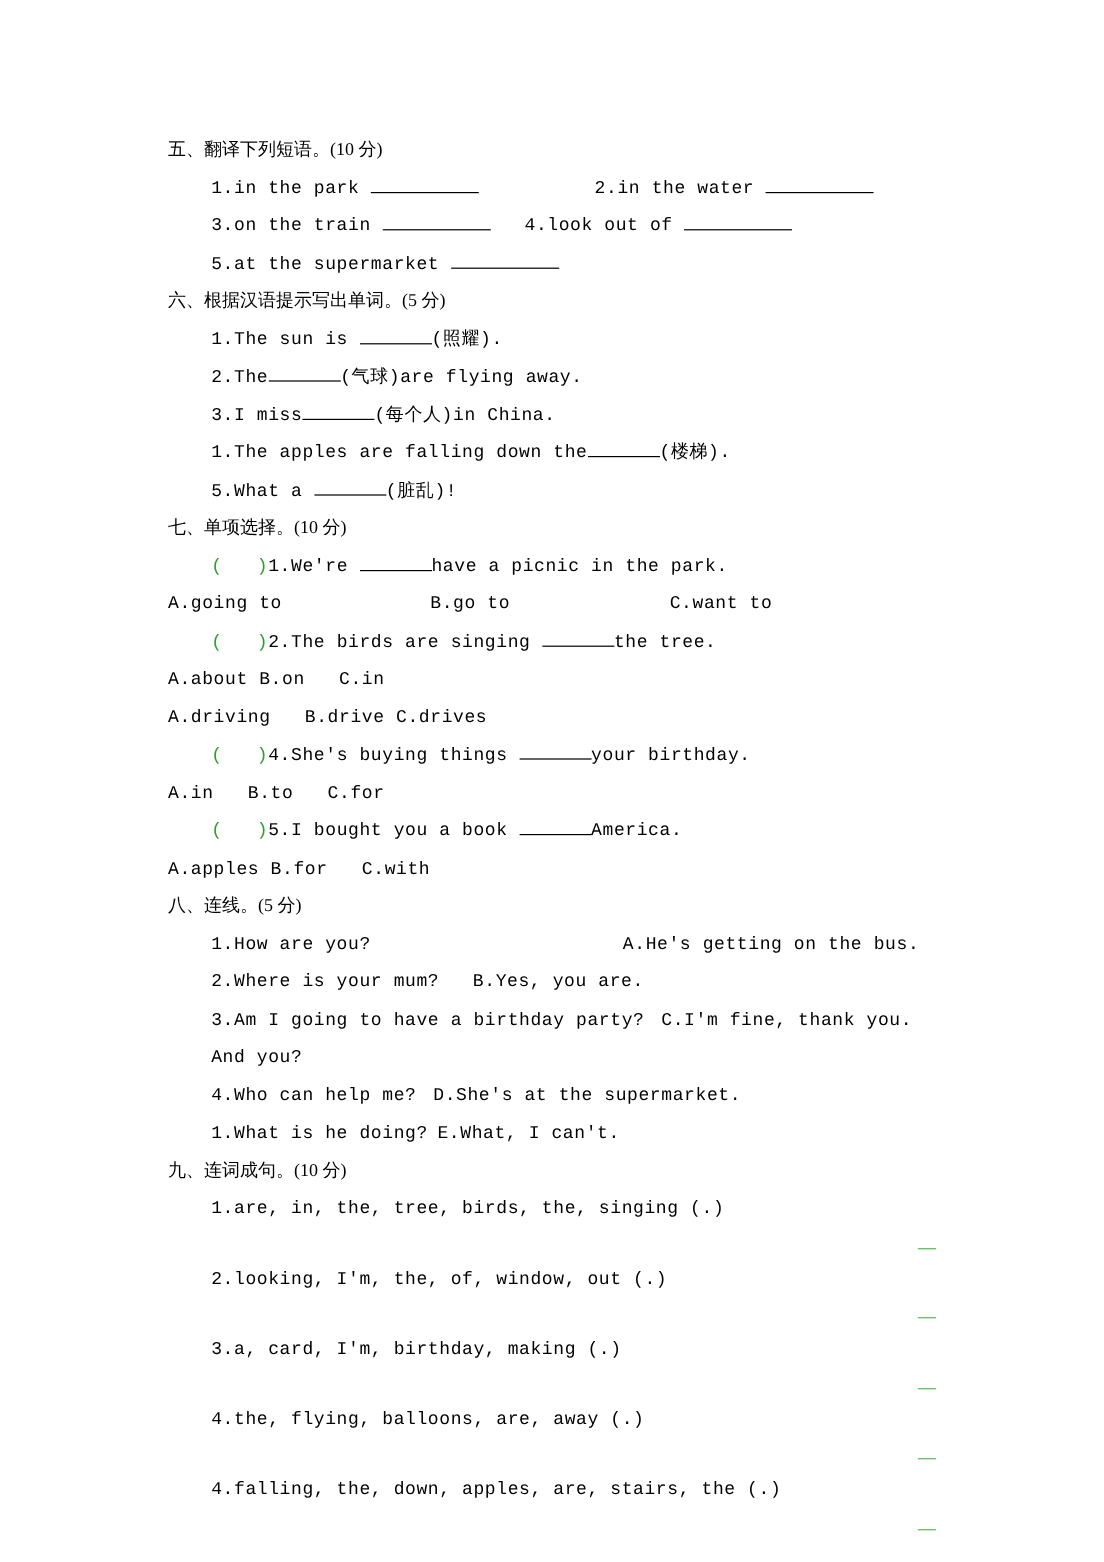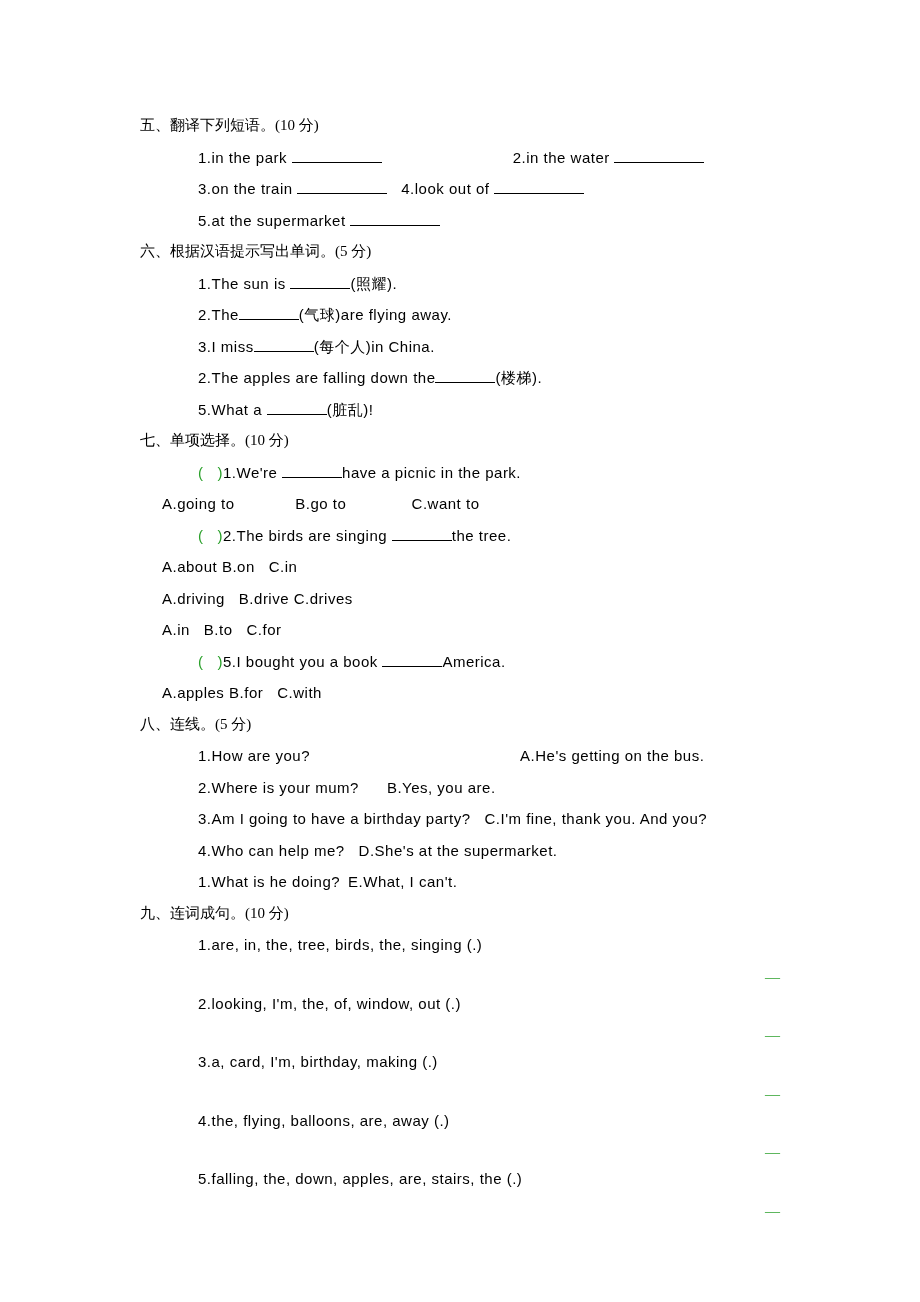--- a/index.html
+++ b/index.html
@@ -7,23 +7,22 @@
     font-size: 15px;
     line-height: 2.1;
     color: #000;
     background: #fff;
     margin: 0;
     padding: 110px 140px 100px 140px;
     width: 920px;
     box-sizing: border-box;
   }
   .monospace {
-    font-family: Liberation Sans, sans-serif;
+    font-family: Liberation Mono, monospace;
     letter-spacing: 0.5px;
-    margin-left: 22px;
   }
   .heading {
     margin: 0;
   }
   .indent1 {
     padding-left: 36px;
   }
   .blank {
     display: inline-block;
     border-bottom: 1px solid #000;
@@ -68,31 +67,32 @@
 <div class="indent1 monospace">
   <span>5.at the supermarket</span>
   <span class="blank w90"></span>
 </div>
 
 <div class="heading">六、根据汉语提示写出单词。(5 分)</div>
 <div id="sec6" class="indent1 monospace">
     <div><span>1.The sun is </span><span class="blank w60"></span><span>(照耀).</span></div>
     <div><span>2.The</span><span class="blank w60"></span><span>(气球)are flying away.</span></div>
     <div><span>3.I miss</span><span class="blank w60"></span><span>(每个人)in China.</span></div>
-    <div><span>2.The apples are falling down the</span><span class="blank w60"></span><span>(楼梯).</span></div>
+    <div><span>1.The apples are falling down the</span><span class="blank w60"></span><span>(楼梯).</span></div>
     <div><span>5.What a </span><span class="blank w60"></span><span>(脏乱)!</span></div>
   </div>
 
 <div class="heading">七、单项选择。(10 分)</div>
 <div id="sec7">
     <div class="indent1 monospace"><span class="paren">(&nbsp;&nbsp;&nbsp;)</span><span>1.We're </span><span class="blank w60"></span><span>have a picnic in the park.</span></div>
     <div class="monospace" style="white-space: pre;">A.going to             B.go to              C.want to</div>
     <div class="indent1 monospace"><span class="paren">(&nbsp;&nbsp;&nbsp;)</span><span>2.The birds are singing </span><span class="blank w60"></span><span>the tree.</span></div>
     <div class="monospace" style="white-space: pre;">A.about B.on   C.in</div>
     <div class="monospace" style="white-space: pre;">A.driving   B.drive C.drives</div>
+    <div class="indent1 monospace"><span class="paren">(&nbsp;&nbsp;&nbsp;)</span><span>4.She's buying things </span><span class="blank w60"></span><span>your birthday.</span></div>
     <div class="monospace" style="white-space: pre;">A.in   B.to   C.for</div>
     <div class="indent1 monospace"><span class="paren">(&nbsp;&nbsp;&nbsp;)</span><span>5.I bought you a book </span><span class="blank w60"></span><span>America.</span></div>
     <div class="monospace" style="white-space: pre;">A.apples B.for   C.with</div>
   </div>
 
 <div class="heading">八、连线。(5 分)</div>
 <div id="sec8" class="indent1 monospace">
     <div><span>1.How are you?</span><span style="display: inline-block; width: 210px;"></span><span>A.He's getting on the bus.</span></div>
     <div><span>2.Where is your mum?</span><span style="display: inline-block; width: 28px;"></span><span>B.Yes, you are.</span></div>
     <div><span>3.Am I going to have a birthday party?</span><span style="display: inline-block; width: 14px;"></span><span>C.I'm fine, thank you. And you?</span></div>
@@ -103,15 +103,15 @@
 <div class="heading">九、连词成句。(10 分)</div>
 <div id="sec9">
     <div class="indent1 monospace">1.are, in, the, tree, birds, the, singing (.)</div>
     <div class="dash-right">—</div>
     <div class="indent1 monospace">2.looking, I'm, the, of, window, out (.)</div>
     <div class="dash-right">—</div>
     <div class="indent1 monospace">3.a, card, I'm, birthday, making (.)</div>
     <div class="dash-right">—</div>
     <div class="indent1 monospace">4.the, flying, balloons, are, away (.)</div>
     <div class="dash-right">—</div>
-    <div class="indent1 monospace">5.falling, the, down, apples, are, stairs, the (.)</div>
+    <div class="indent1 monospace">4.falling, the, down, apples, are, stairs, the (.)</div>
     <div class="dash-right">—</div>
   </div>
 
 </body></html>

